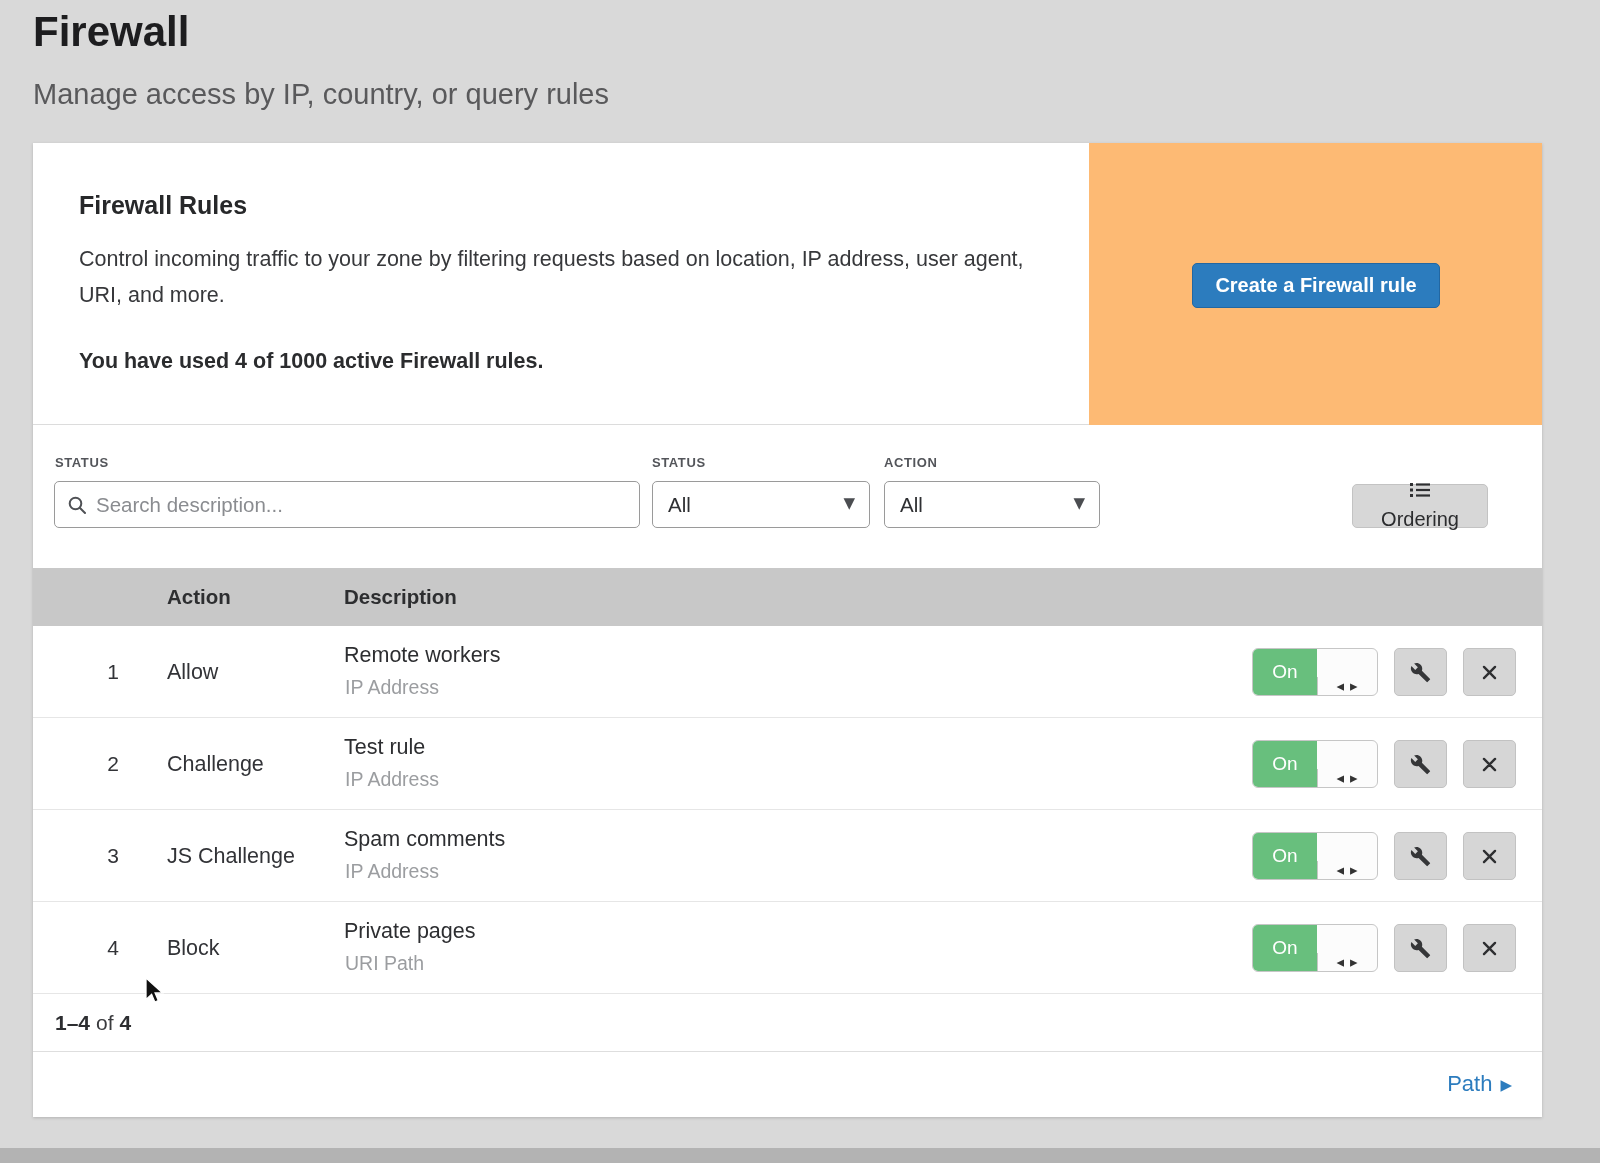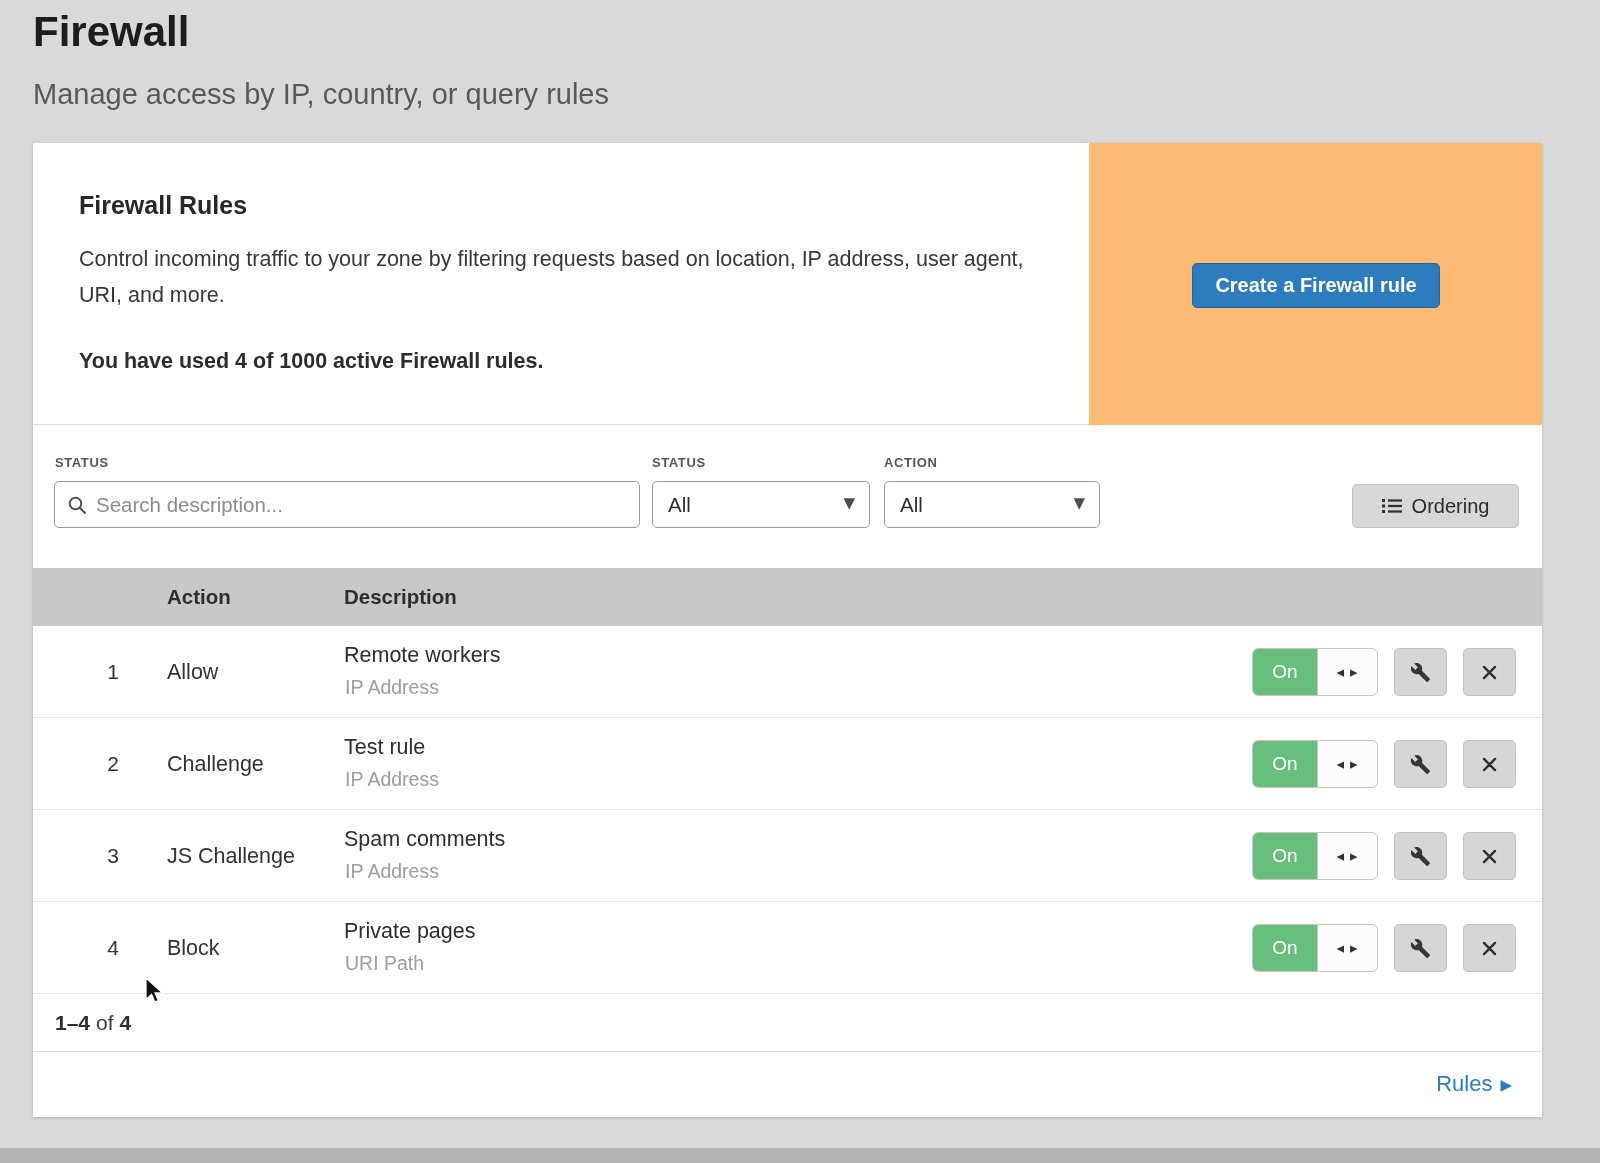--- a/index.html
+++ b/index.html
@@ -70,24 +70,24 @@
   .select {
     position:absolute; top:338px; height:47px;
     border:1px solid #9a9a9a; border-radius:5px; background:#fff;
     display:flex; align-items:center; justify-content:space-between;
     padding:0 14px 0 15px; font-size:20.5px; color:#2f3033; cursor:pointer;
   }
   .select-status { left:619px; width:218px; }
   .select-action { left:851px; width:216px; }
   .chevron { font-size:23px; color:#4b4d51; line-height:1; transform:translateY(-2px); }
   .ordering-btn {
-    position:absolute; left:1319px; top:341px; width:167px; height:44px;
+    position:absolute; left:1319px; top:341px; width:136px; height:44px;
     background:#d7d7d7; border:1px solid #c3c3c3; border-radius:5px;
     display:flex; align-items:center; justify-content:center; gap:10px;
-    font-size:20px; color:#2b2c2e; font-family:inherit; cursor:pointer;
+    font-size:20px; color:#2b2c2e; font-family:inherit; cursor:pointer;flex-direction:column;
   }
   
   .table { position:absolute; left:0; top:425px; width:100%; }
   .table-head {
     height:58px; background:#c8c8c8; position:relative;
   }
   .th { position:absolute; top:0; height:58px; display:flex; align-items:center;
         font-size:20.5px; font-weight:700; color:#2d2e30; }
   .th-action { left:134px; }
   .th-description { left:311px; }
@@ -105,21 +105,21 @@
   }
   .rr-desc-primary {
     position:absolute; left:311px; top:17px; font-size:21.5px; color:#2d2e31;
   }
   .rr-desc-secondary {
     position:absolute; left:312px; top:50px; font-size:19.5px; color:#9b9da0;
   }
   .toggle {
     position:absolute; left:1219px; top:22px; width:126px; height:48px;
     border:1px solid #c6c6c6; border-radius:6px; display:flex; overflow:hidden;
-    cursor:pointer; background:#fcfcfc;
+    cursor:pointer; background:#fcfcfc;align-items:flex-end;
   }
   .toggle-on {
     width:64px; height:100%; background:#68bf7d; color:#fff;
     display:flex; align-items:center; justify-content:center; font-size:19px;
   }
   .toggle-handle {
     flex:1; display:flex; align-items:center; justify-content:center;
     border-left:1px solid #c6c6c6; font-size:15px; color:#333; letter-spacing:1px;
   }
   .icon-btn {
@@ -313,21 +313,21 @@
     </div>
 
     <div class="pagination-row">
       <span class="pg-bold">1–4</span>
       <span class="pg-of">of</span>
       <span class="pg-bold">4</span>
     </div>
 
     <div class="help-row">
       <span class="help-link">
-        <span>Rules</span>
+        <span>Path</span>
         <span class="help-arrow">▶</span>
       </span>
     </div>
   </div>
 </div>
 
 <div class="bottom-strip"></div>
 
 <div class="cursor">
   <svg width="20" height="27" viewBox="0 0 20 27">

